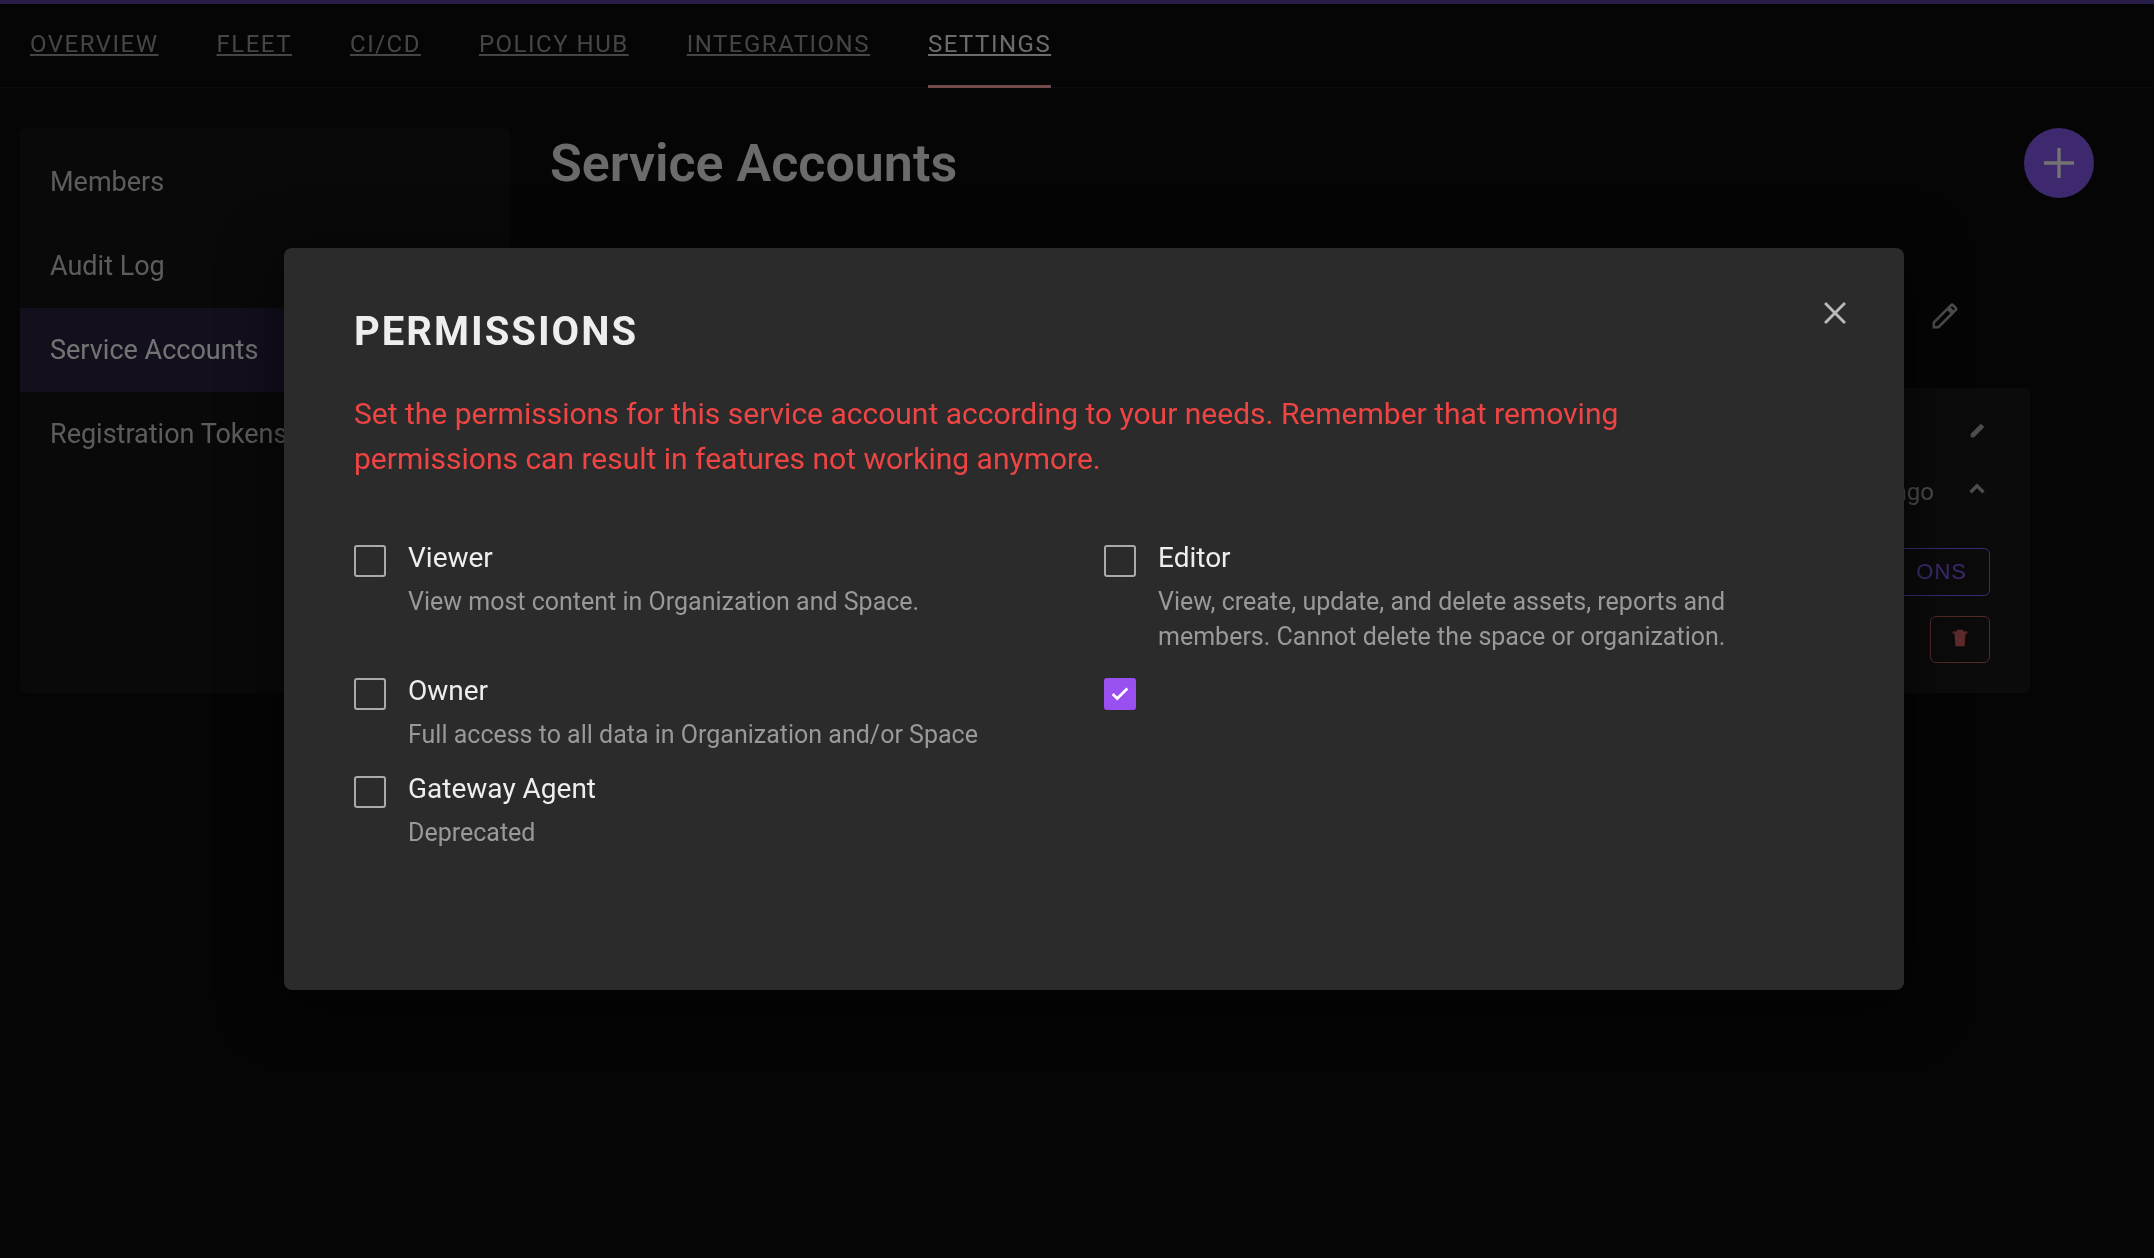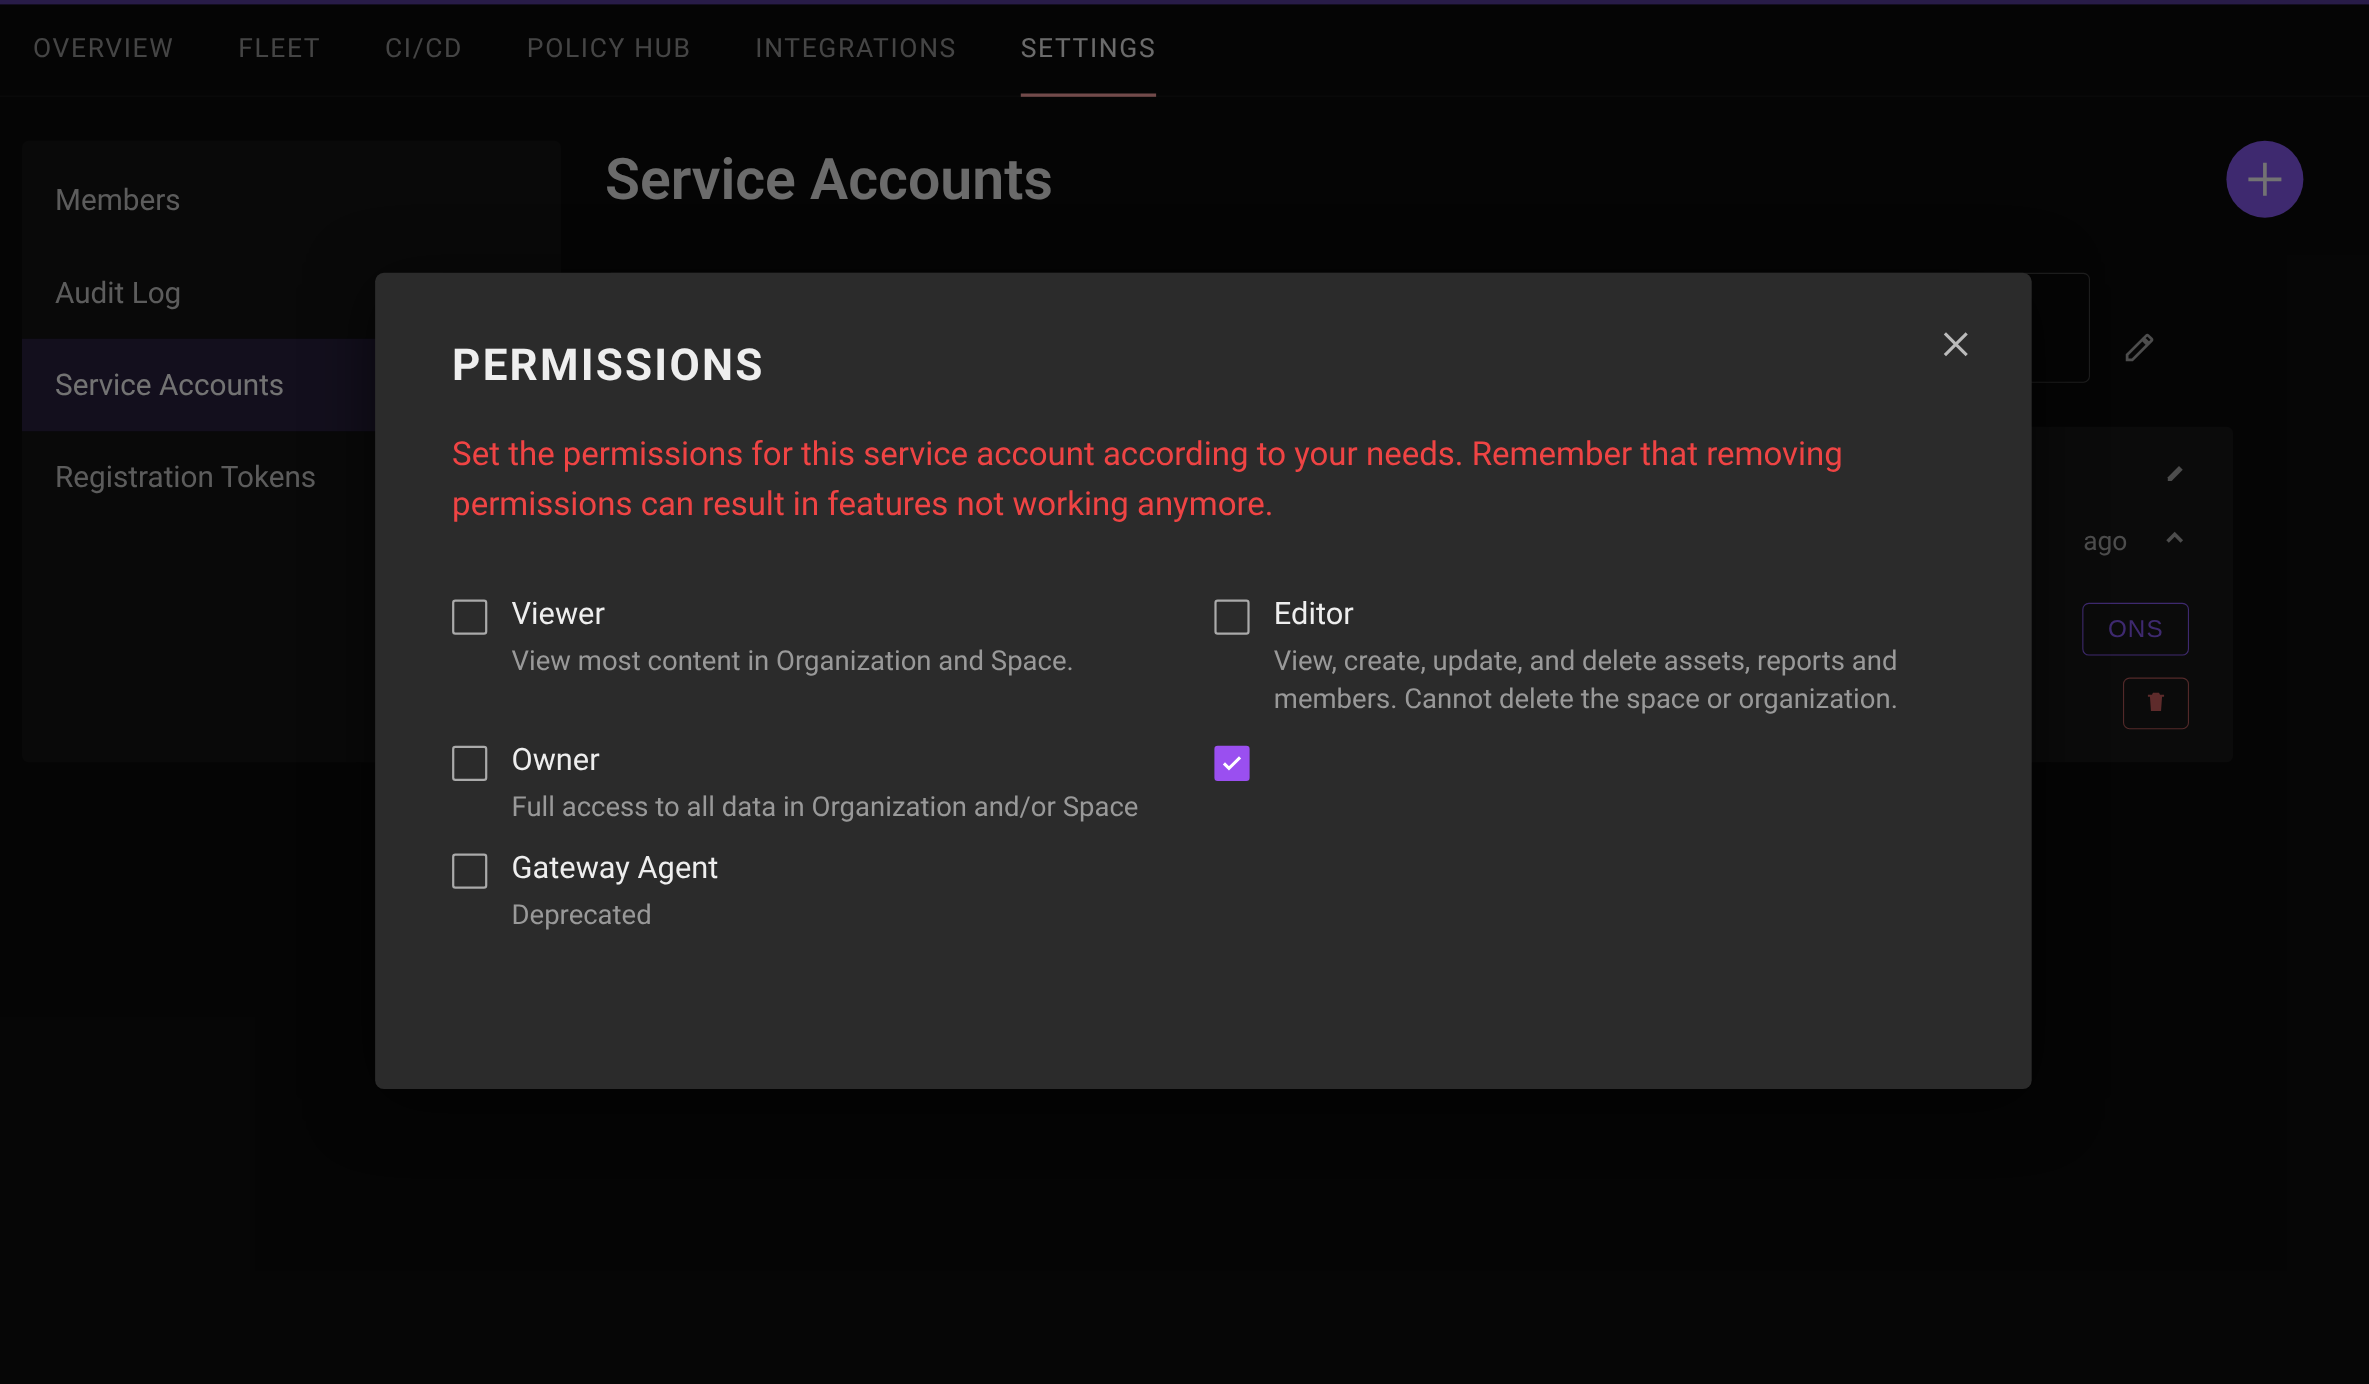--- a/index.html
+++ b/index.html
@@ -26,20 +26,21 @@
   .navbar .tab {
     margin-right: 58px;
     font-size: 24px;
     letter-spacing: 1.5px;
     color: #9a9a9a;
     cursor: pointer;
     height: 84px;
     display: flex;
     align-items: center;
     border-bottom: 3px solid transparent;
+    text-decoration: underline;
   }
   .navbar .tab.active {
     color: #eee;
     border-bottom: 3px solid #fca5a5;
   }
   .main {
     display: flex;
     padding: 40px 20px;
   }
   .sidebar {
@@ -139,21 +140,21 @@
   .overlay {
     position: absolute;
     inset: 0;
     background: rgba(0,0,0,0.55);
     display: flex;
     align-items: flex-start;
     justify-content: center;
     padding-top: 248px;
   }
   .modal {
-    width: 1506px;
+    width: 1620px;
     background: #2b2b2b;
     border-radius: 8px;
     padding: 60px 70px 70px 70px;
     position: relative;
     box-shadow: 0 10px 60px rgba(0,0,0,0.6);
     margin-left: 34px;
   }
   .modal-title {
     font-size: 40px;
     font-weight: 700;

